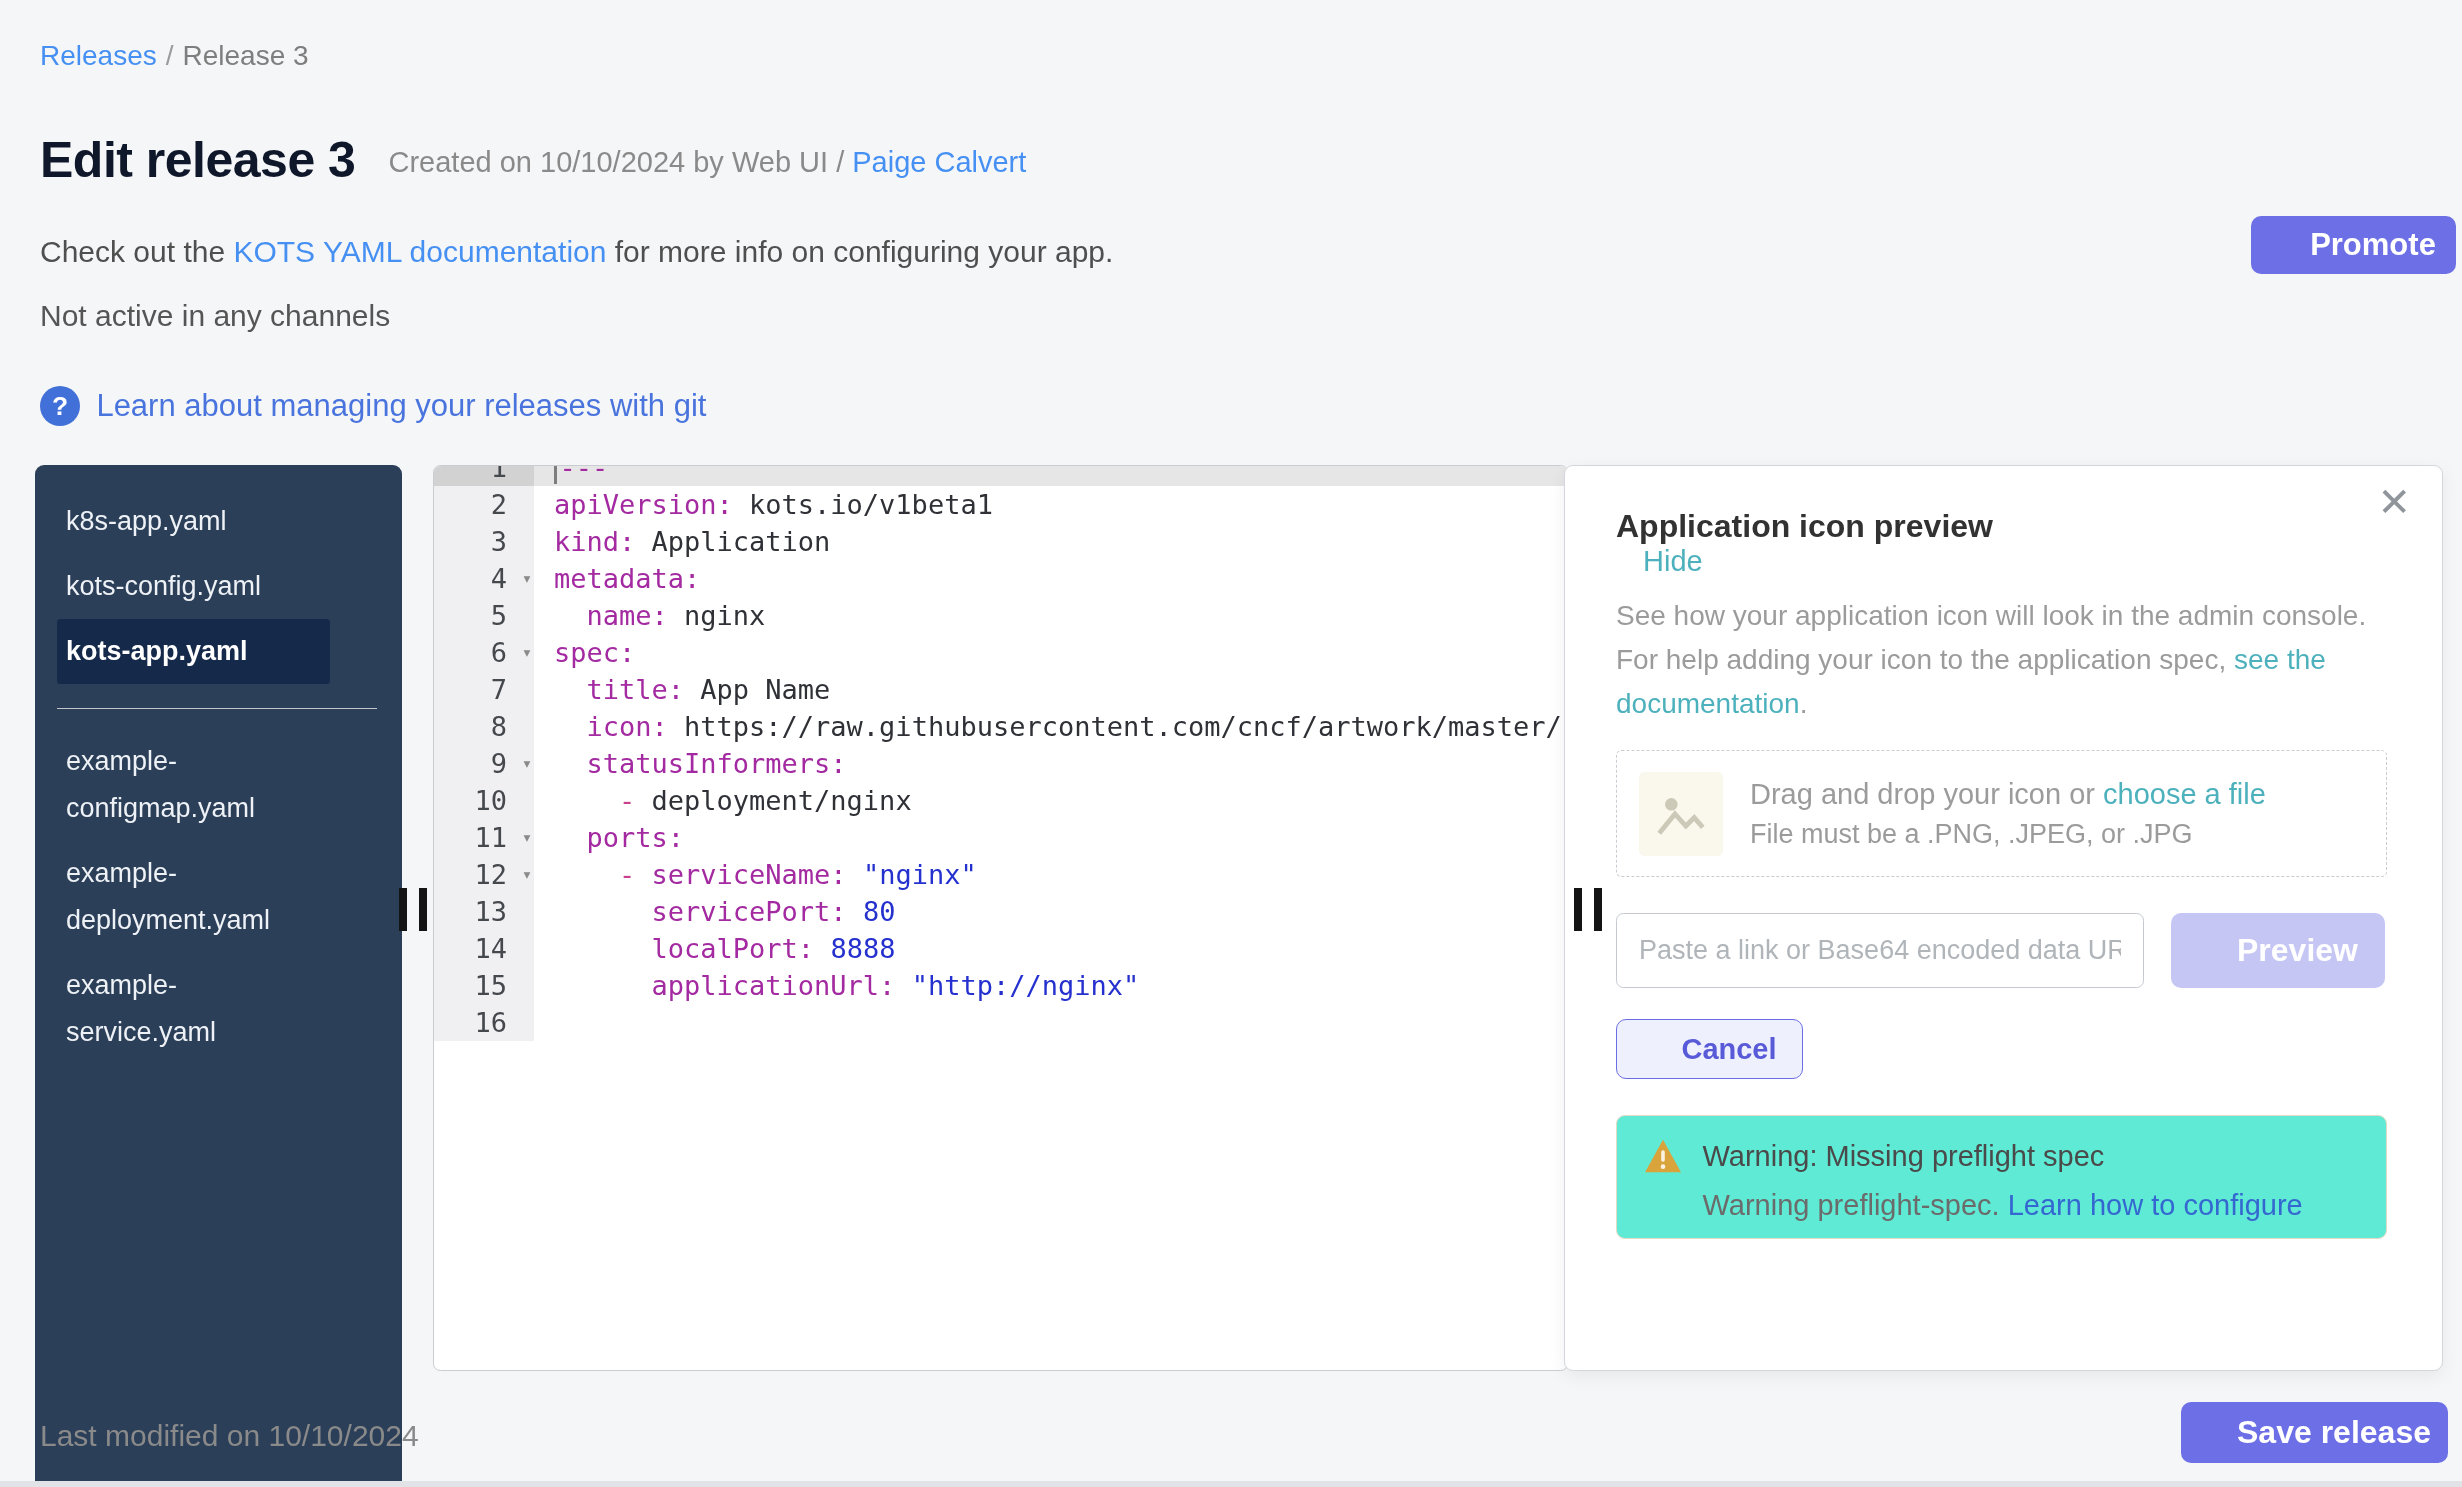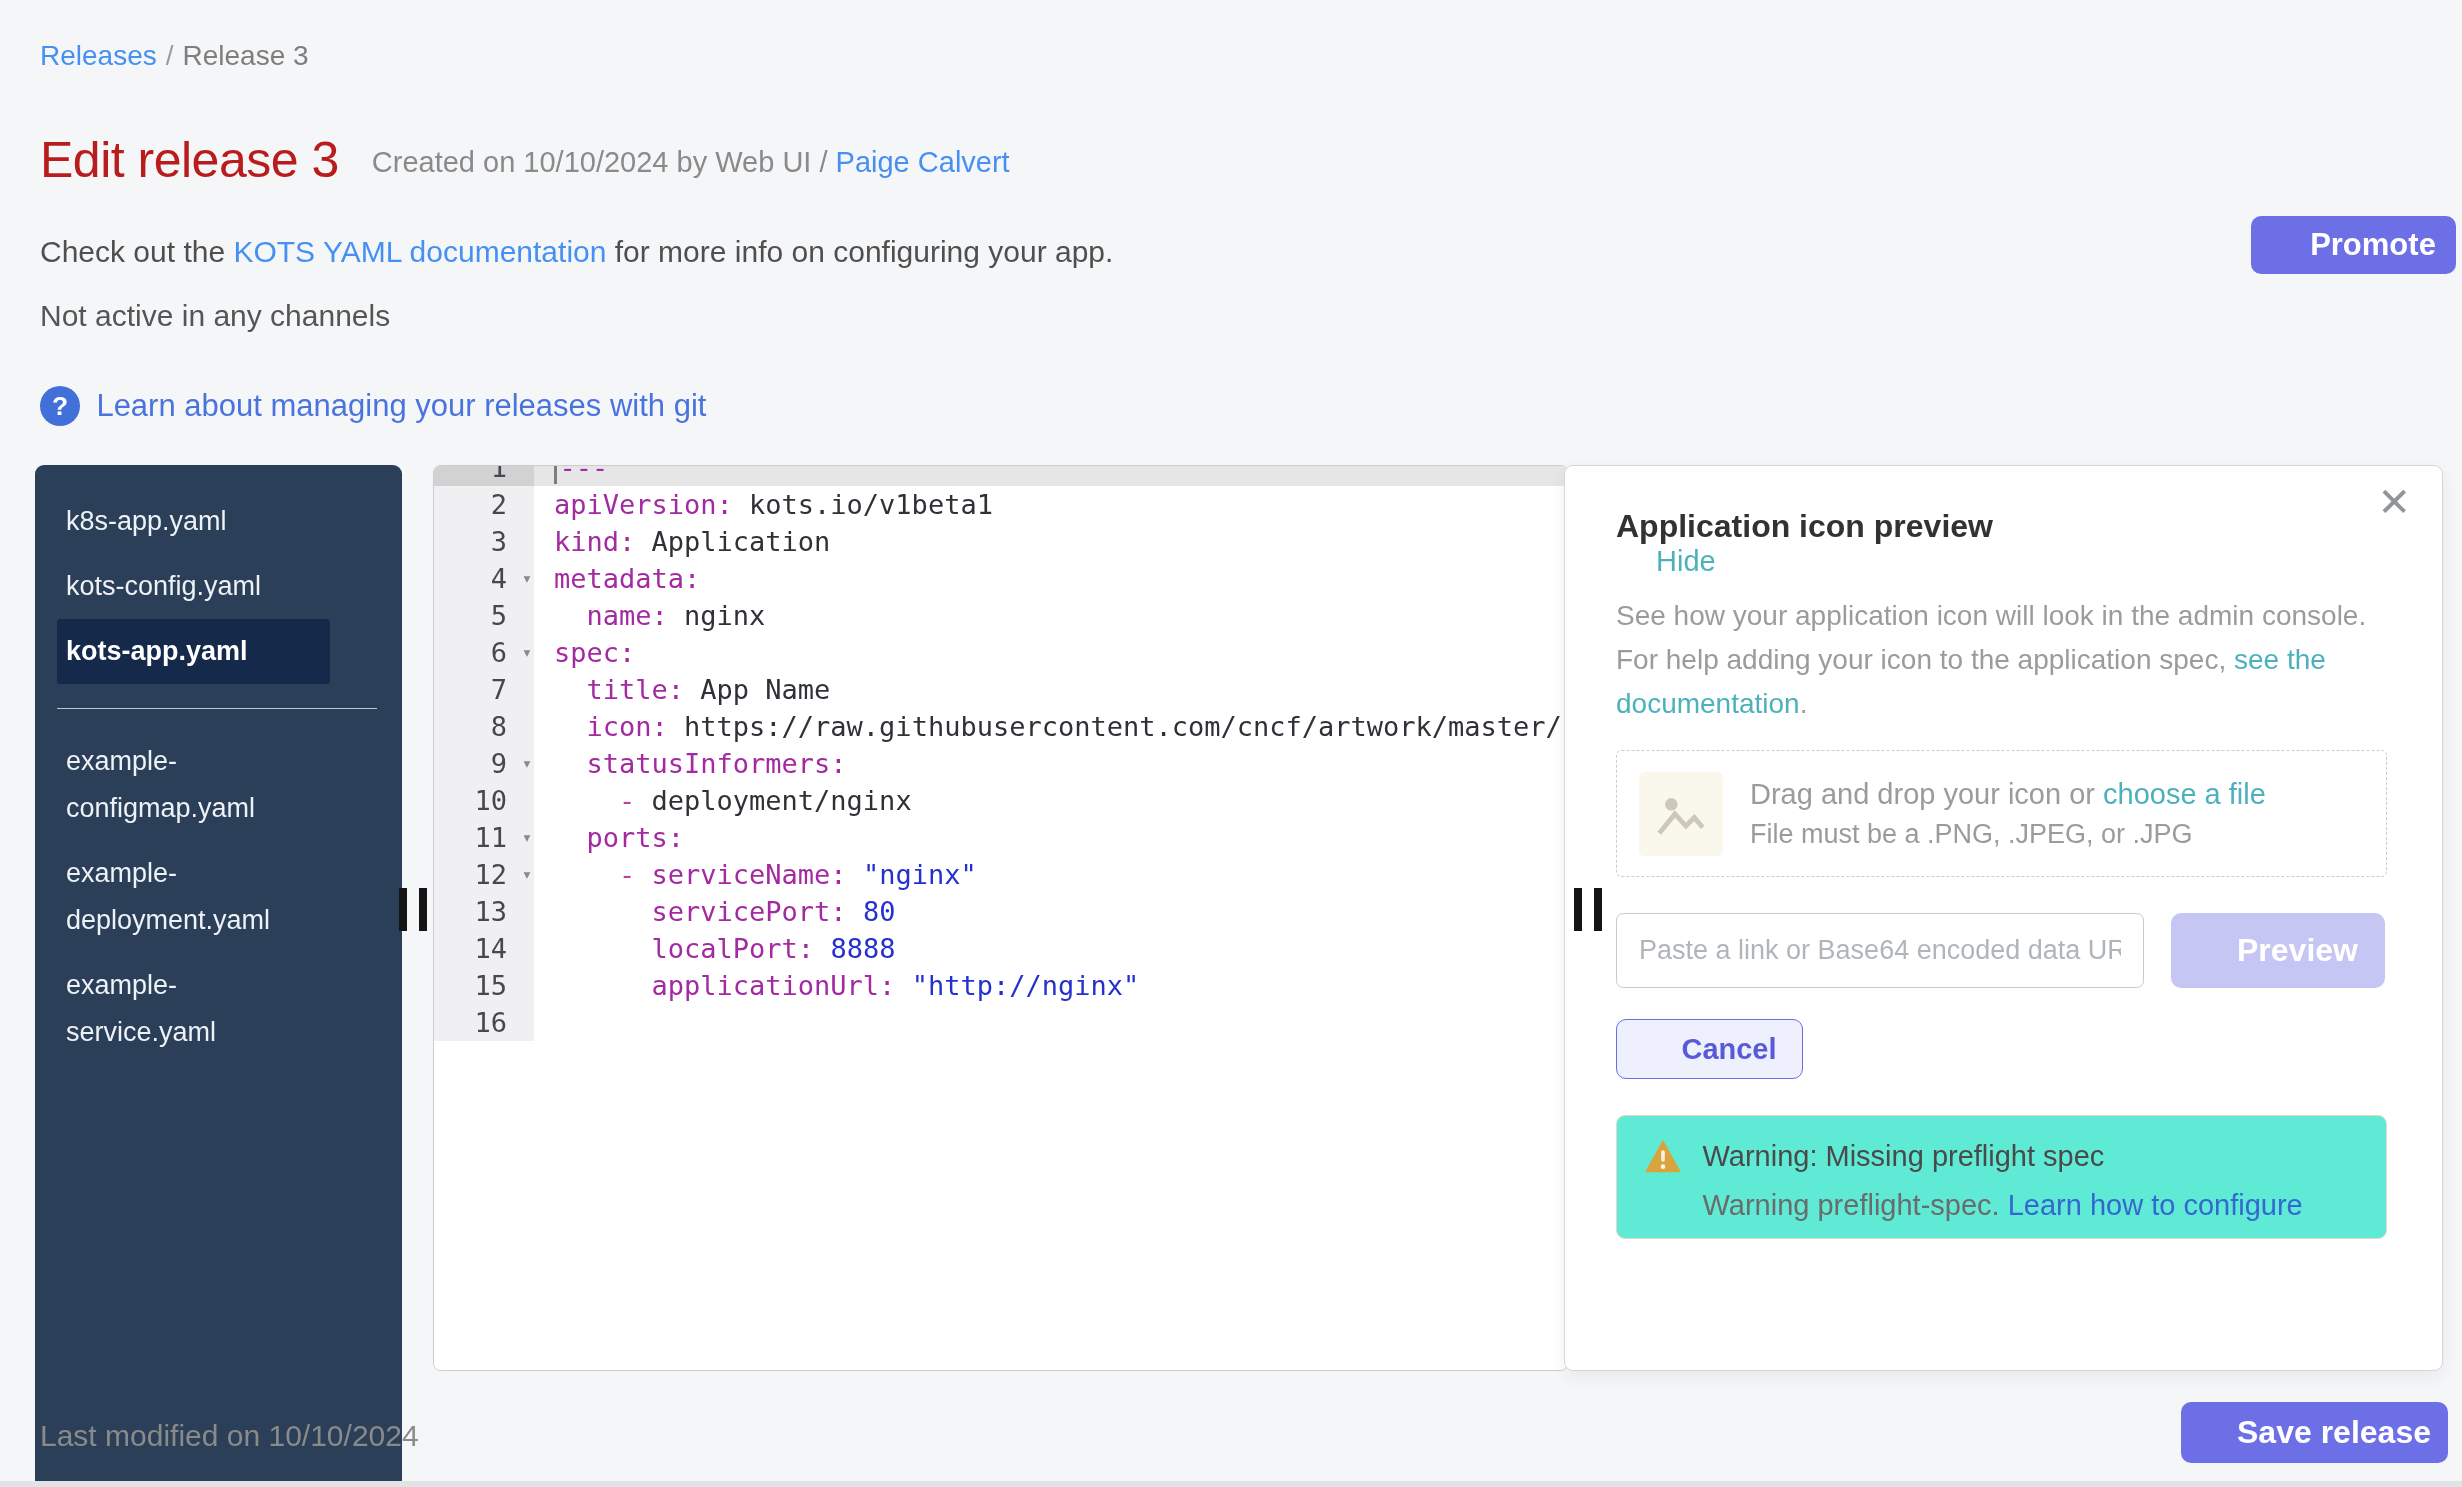--- a/index.html
+++ b/index.html
@@ -12,21 +12,21 @@
   }
   a { text-decoration:none; cursor:pointer; }
 
   
   .crumbs { position:absolute; top:40px; left:40px; font-size:28px; }
   .crumbs .lnk { color:#4590f2; }
   .crumbs .sep { color:#9b9b9b; padding:0 9px; }
   .crumbs .cur { color:#7e7e7e; }
 
   .title-row { position:absolute; top:131px; left:40px; white-space:nowrap; }
-  .page-title { display:inline-block; font-size:50px; font-weight:400; color:#b91c1c; letter-spacing:-0.5px; }
+  .page-title { display:inline-block; font-size:50px; font-weight:700; color:#0f172a; letter-spacing:-0.5px; }
   .created { display:inline-block; margin-left:29px; font-size:29px; color:#8a8a8a; transform:translateY(-5.5px); }
   .created .lnk { color:#4590f2; }
 
   .doc-row { position:absolute; top:235px; left:40px; font-size:30px; color:#4f4f4f; }
   .doc-row .lnk { color:#4590f2; }
 
   .status-row { position:absolute; top:299px; left:40px; font-size:30px; color:#555; }
 
   .git-row { position:absolute; top:386px; left:40px; display:flex; align-items:center; }
   .q-badge { width:40px; height:40px; border-radius:50%; background:#4170d8; color:#fff;
@@ -76,21 +76,21 @@
   .handle-2 { top:888px; left:1574px; }
 
   
   .help-panel { position:absolute; top:465px; left:1564px; width:879px; height:906px;
                 background:#fff; border:0.9px solid #d3d7db; border-radius:9px;
                 box-shadow:0 5.5px 18px rgba(0,0,0,.06); padding:0 51px; z-index:20; }
   .close-x { position:absolute; top:16.4px; right:31px; font-size:40px; color:#8f959b; cursor:pointer; line-height:1; }
   .help-title { margin-top:53px; font-size:38px; font-weight:500; color:#454545; }
   .section-row { margin-top:42px; display:flex; align-items:flex-start;flex-direction:column; }
   .section-title { font-size:32px; font-weight:700; color:#323232; }
-  .hide-link { margin-left:40px; font-size:29px; color:#4db1bd; }
+  .hide-link { margin-left:27px; font-size:29px; color:#4db1bd; }
   .help-desc { margin-top:16.4px; font-size:28px; line-height:44px; color:#9b9b9b; width:783px; }
   .help-desc .teal { color:#4db1bd; }
 
   .dropzone { margin-top:24px; width:771px; height:127px; border:1.8px dashed #c9ccd1; border-radius:5.5px;
               display:flex; align-items:center; padding:0 22px; cursor:pointer; }
   .img-ph { width:84px; height:84px; background:#faf7ec; border-radius:5.5px; flex:0 0 84px;
             display:flex; align-items:center; justify-content:center; }
   .dz-text { margin-left:27px; }
   .dz-line1 { font-size:29px; color:#9b9b9b; }
   .dz-line1 .teal { color:#4db1bd; }

